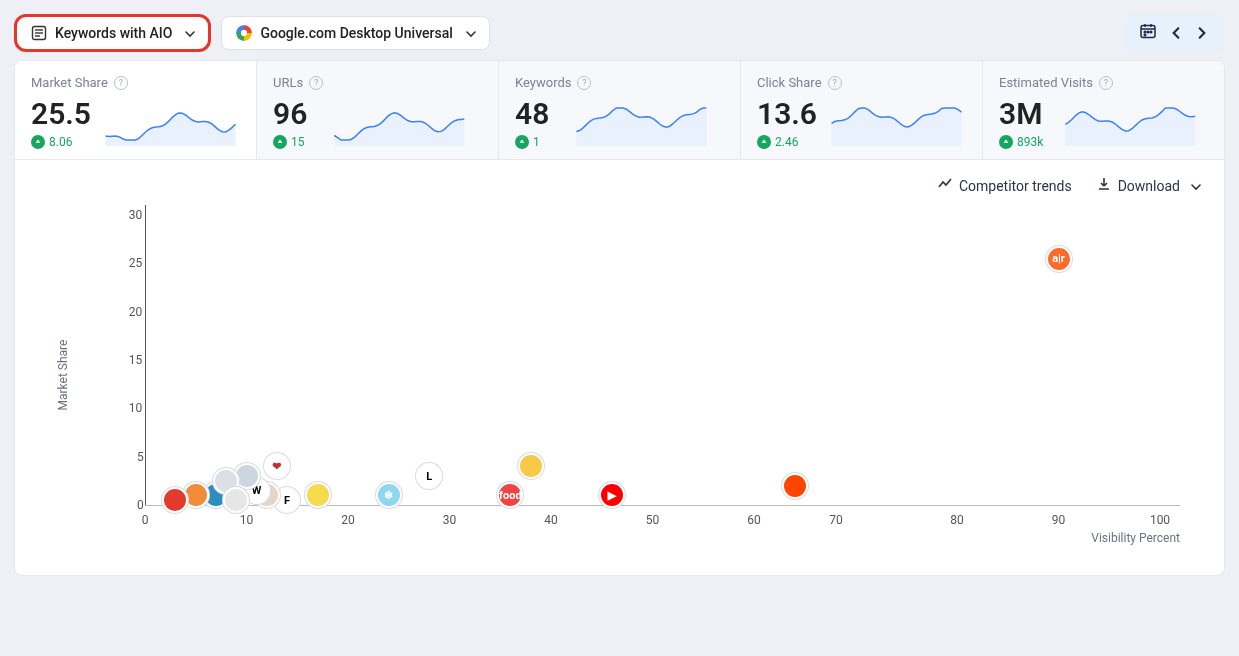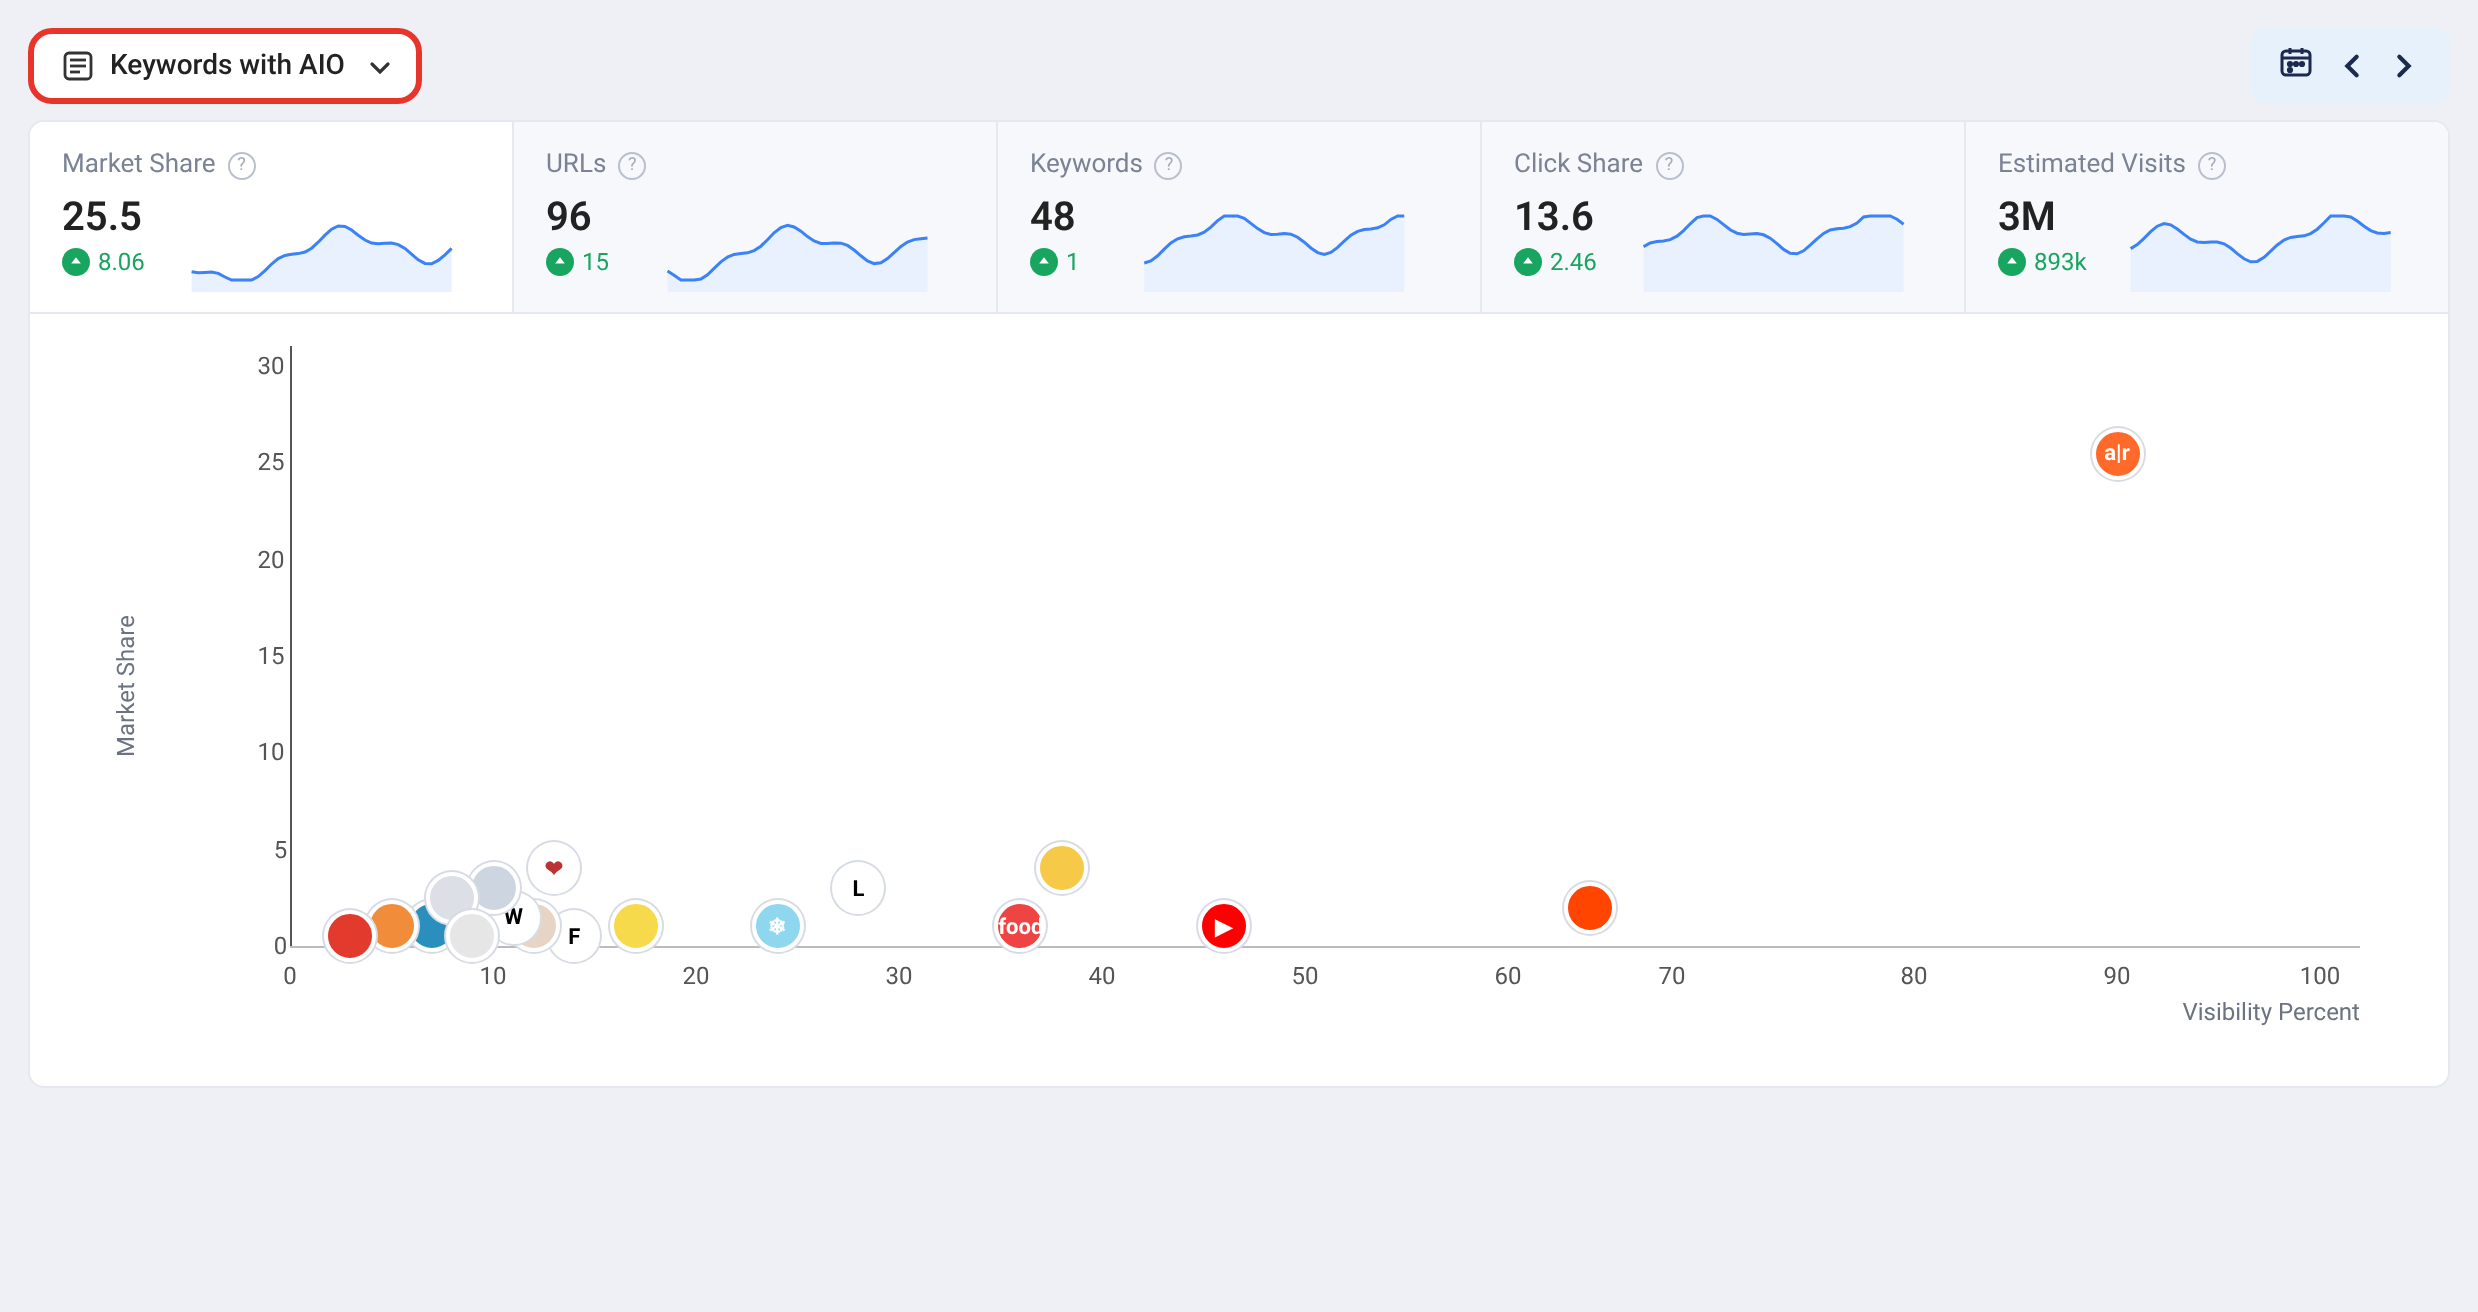--- a/index.html
+++ b/index.html
@@ -87,21 +87,21 @@
     border: 1px solid #b9bfcc;
     border-radius: 50%;
     display:inline-flex;
     align-items:center;
     justify-content:center;
     font-size:9px;
     color:#a3aab9;
   }
   .card-body { display:flex; align-items:flex-start; gap:10px; }
   .card-left { display:flex; flex-direction:column; }
-  .card-value { font-size: 20px; font-weight: 600; color: #222; }
+  .card-value { font-size: 30px; font-weight: 600; color: #222; }
   .card-change {
     display:inline-flex;
     align-items:center;
     gap:4px;
     font-size:12px;
     color:#17a55f;
     margin-top:4px;
   }
   .chg-badge {
     width:14px;height:14px;border-radius:50%;
@@ -204,20 +204,29 @@
       </svg>
     </span>
     <span>Keywords with AIO</span>
     <span class="chev-down">
       <svg viewBox="0 0 12 12" width="12" height="12">
           <path d="M2 4l4 4 4-4" fill="none" stroke="#333" stroke-width="1.6" stroke-linecap="round"></path>
         </svg>
     </span>
   </div>
 
+  <div class="pill">
+    <span class="google-icon"></span>
+    <span>Google.com Desktop Universal</span>
+    <span class="chev-down">
+      <svg viewBox="0 0 12 12" width="12" height="12">
+          <path d="M2 4l4 4 4-4" fill="none" stroke="#333" stroke-width="1.6" stroke-linecap="round"></path>
+        </svg>
+    </span>
+  </div>
 
   <div class="spacer"></div>
 
   <div class="date-box">
     <span>
       <svg viewBox="0 0 18 18" width="18" height="18" fill="none" stroke="#1b2a4e" stroke-width="1.5">
         <rect x="2" y="3.5" width="14" height="12" rx="2"></rect>
         <line x1="2" y1="7" x2="16" y2="7"></line>
         <line x1="6" y1="2" x2="6" y2="5"></line>
           <line x1="12" y1="2" x2="12" y2="5"></line>
@@ -354,20 +363,43 @@
       </div>
       <div class="spark"><svg viewBox="0 0 130 46" width="100%" height="46">
     <path d="M0.0,24.3 L3.3,22.3 L6.7,19.2 L10.0,15.8 L13.3,13.1 L16.7,11.8 L20.0,12.4 L23.3,14.5 L26.7,17.2 L30.0,19.6 L33.3,21.0 L36.7,21.3 L40.0,21.0 L43.3,21.0 L46.7,21.9 L50.0,24.0 L53.3,26.8 L56.7,29.4 L60.0,30.9 L63.3,30.7 L66.7,28.7 L70.0,25.6 L73.3,22.5 L76.7,20.0 L80.0,18.7 L83.3,18.2 L86.7,17.9 L90.0,16.8 L93.3,14.6 L96.7,11.4 L100.0,8.0 L103.3,8.0 L106.7,8.0 L110.0,8.5 L113.3,10.5 L116.7,13.1 L120.0,15.3 L123.3,16.5 L126.7,16.7 L130.0,16.3 L130,46 L0,46 Z" fill="#e8f1fd"></path>
     <path d="M0.0,24.3 L3.3,22.3 L6.7,19.2 L10.0,15.8 L13.3,13.1 L16.7,11.8 L20.0,12.4 L23.3,14.5 L26.7,17.2 L30.0,19.6 L33.3,21.0 L36.7,21.3 L40.0,21.0 L43.3,21.0 L46.7,21.9 L50.0,24.0 L53.3,26.8 L56.7,29.4 L60.0,30.9 L63.3,30.7 L66.7,28.7 L70.0,25.6 L73.3,22.5 L76.7,20.0 L80.0,18.7 L83.3,18.2 L86.7,17.9 L90.0,16.8 L93.3,14.6 L96.7,11.4 L100.0,8.0 L103.3,8.0 L106.7,8.0 L110.0,8.5 L113.3,10.5 L116.7,13.1 L120.0,15.3 L123.3,16.5 L126.7,16.7 L130.0,16.3" fill="none" stroke="#3b82f6" stroke-width="1.5"></path>
   </svg></div>
     </div>
     </div>
   </div>
 
 <div class="panel">
+  <div class="panel-head">
+    <span class="panel-action">
+      <span>
+        <svg viewBox="0 0 16 16" width="16" height="16" fill="none" stroke="#2a3546" stroke-width="1.6">
+            <path d="M2 11l4-5 3 3 5-6"></path>
+          </svg>
+      </span>
+      <span>Competitor trends</span>
+    </span>
+    <span class="panel-action">
+      <span>
+        <svg viewBox="0 0 16 16" width="16" height="16" fill="none" stroke="#2a3546" stroke-width="1.6">
+            <path d="M8 2v8m0 0l-3-3m3 3l3-3M3 13h10"></path>
+          </svg>
+      </span>
+      <span>Download</span>
+      <span class="chev-down">
+        <svg viewBox="0 0 12 12" width="12" height="12">
+            <path d="M2 4l4 4 4-4" fill="none" stroke="#2a3546" stroke-width="1.6" stroke-linecap="round"></path>
+          </svg>
+      </span>
+    </span>
+  </div>
 
   <div class="chart-wrap">
     <div class="y-axis-label">Market Share</div>
     <div class="x-axis-label">Visibility Percent</div>
     <div class="plot" id="plot">
         <div class="axis-line" style="left: 40px; top: 0px; bottom: 0px; width: 1px;"></div>
         <div class="zero-line" style="left: 40px; right: 0px; top: 300px;"></div>
         <div class="y-tick" style="left: 40px; top: 300px;">0</div>
         <div class="y-tick" style="left: 40px; top: 251.667px;">5</div>
         <div class="y-tick" style="left: 40px; top: 203.333px;">10</div>

